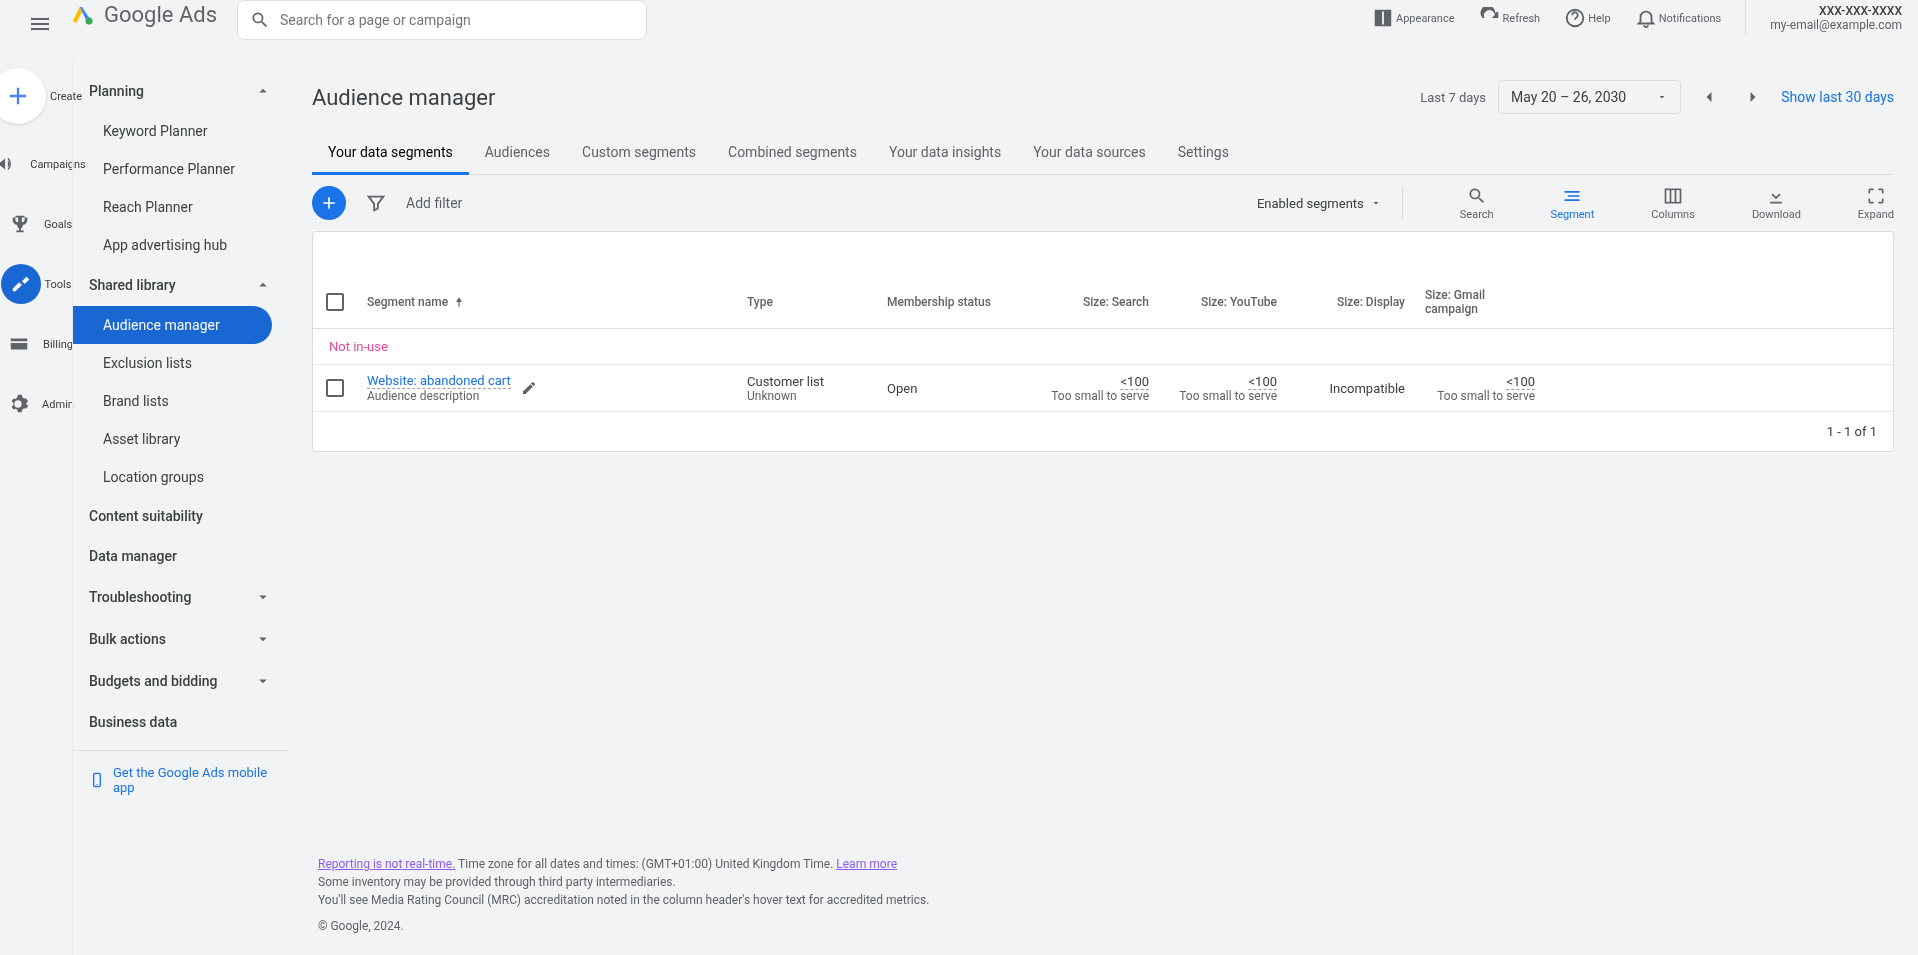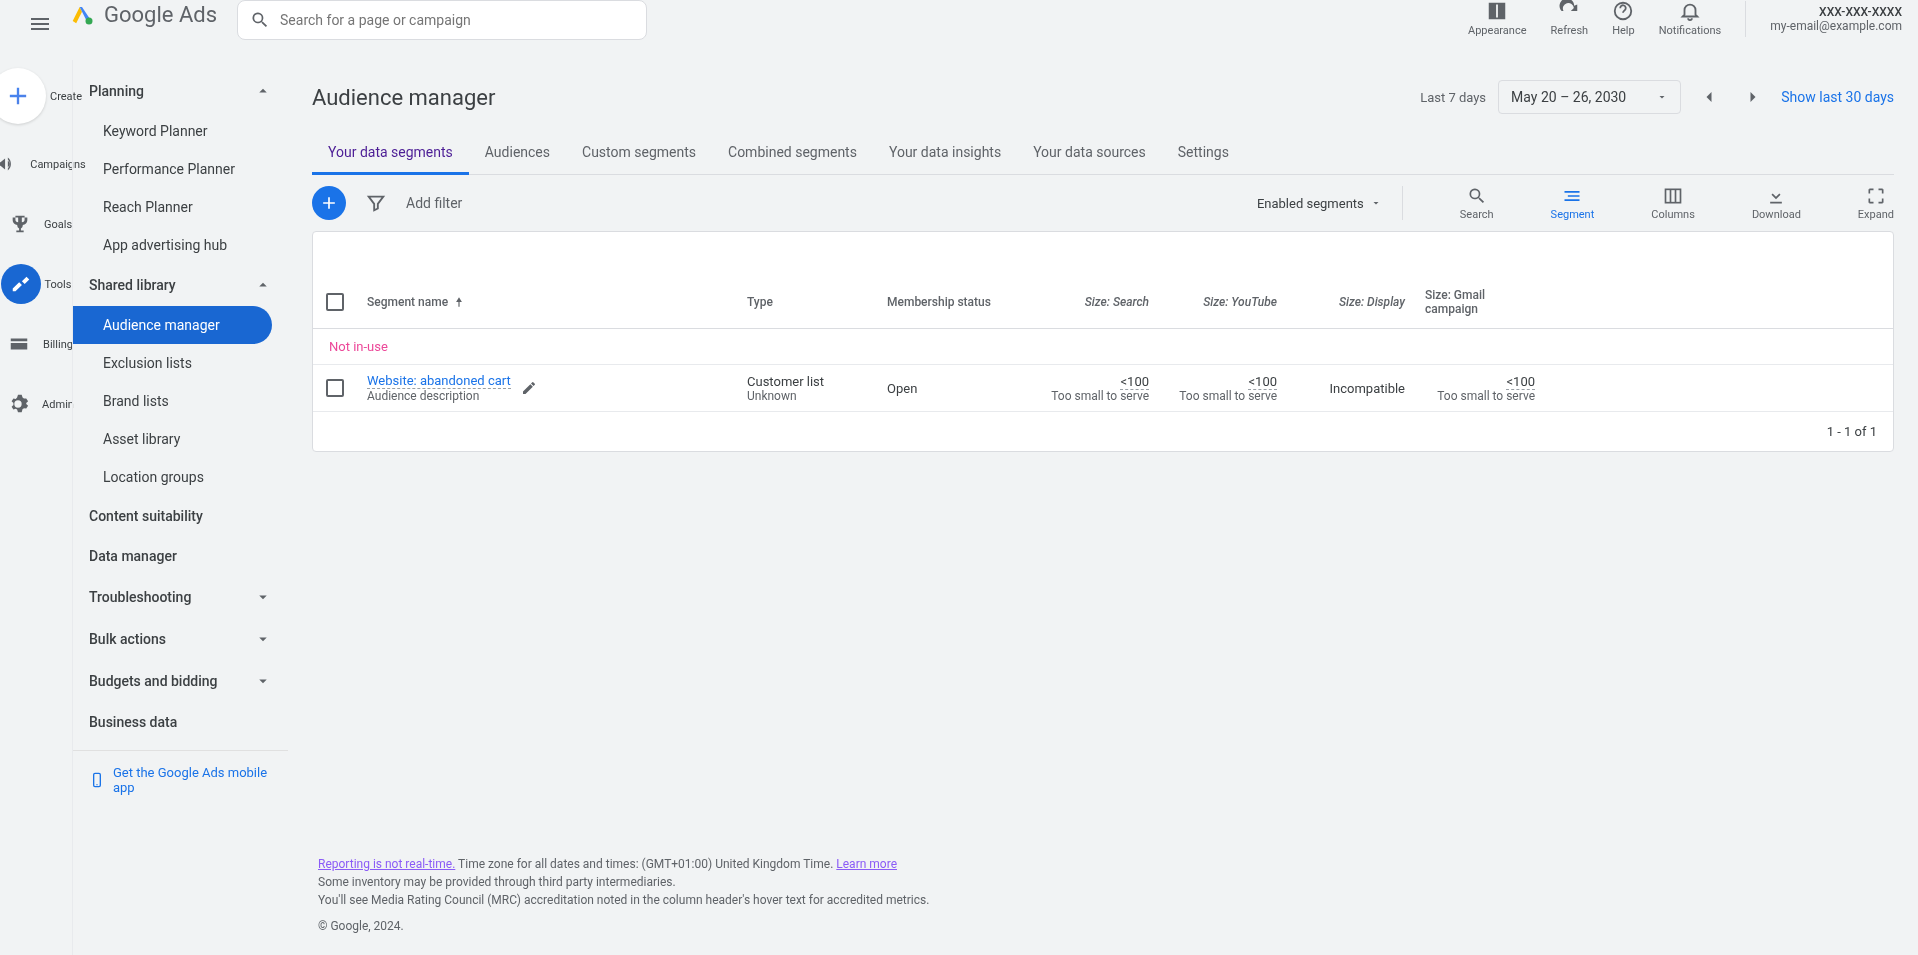--- a/index.html
+++ b/index.html
@@ -6,21 +6,21 @@
 body { background: #f1f3f4; color: #3c4043; font-size: 14px; width: 1918px; height: 955px; overflow: hidden; }
 
 
 .topbar { height: 60px; display: flex; align-items: flex-start; padding: 0 16px; }
 .menu-btn { width: 48px; height: 48px; display: flex; align-items: center; justify-content: center; border-radius: 50%; cursor: pointer; }
 .logo-area { display: flex; align-items: center; gap: 8px; margin-left: 4px; }
 .logo-text { font-size: 22px; color: #5f6368; font-weight: 400; }
 .search-wrap { margin-left: 20px; width: 410px; height: 40px; background: #fff; border: 1px solid #dadce0; border-radius: 8px; display: flex; align-items: center; padding: 0 12px; }
 .search-wrap input { border: none; outline: none; flex: 1; font-size: 14px; margin-left: 10px; color: #3c4043; }
 .top-actions { margin-left: auto; display: flex; align-items: center; gap: 24px; }
-.top-action { display: flex; flex-direction: column; align-items: center; gap: 2px; cursor: pointer; color: #5f6368; font-size: 11px; }
+.top-action { display: flex; flex-direction: row; align-items: center; gap: 2px; cursor: pointer; color: #5f6368; font-size: 11px; }
 .top-action svg { width: 22px; height: 22px; }
 .top-divider { width: 1px; height: 36px; background: #dadce0; }
 .account-info { text-align: right; font-size: 12px; color: #5f6368; }
 .account-info div:first-child { font-weight: 500; color: #3c4043; }
 
 
 .layout { display: flex; height: calc(100% - 60px); }
 .rail { width: 72px; display: flex; flex-direction: column; align-items: center; padding-top: 8px; gap: 20px; }
 .rail-item { display: flex; align-items: center; gap: 4px; cursor: pointer; font-size: 11px; color: #3c4043; }
 .rail-create { width: 56px; height: 56px; border-radius: 50%; background: #fff; box-shadow: 0 1px 3px rgba(0,0,0,0.15); display: flex; align-items: center; justify-content: center; }
@@ -38,42 +38,42 @@
 .page-header { display: flex; align-items: center; justify-content: space-between; margin-bottom: 4px; }
 .page-title { font-size: 22px; font-weight: 400; color: #3c4043; }
 .date-controls { display: flex; align-items: center; gap: 12px; }
 .date-label { font-size: 13px; color: #5f6368; }
 .date-picker { border: 1px solid #dadce0; border-radius: 4px; padding: 8px 12px; display: flex; align-items: center; gap: 30px; background: transparent; cursor: pointer; }
 .arrow-btn { width: 32px; height: 32px; display: flex; align-items: center; justify-content: center; cursor: pointer; }
 .show-last { color: #1a73e8; font-size: 14px; cursor: pointer; }
 
 .tabs { display: flex; border-bottom: 1px solid #dadce0; margin-top: 12px; }
 .tab { padding: 14px 16px; cursor: pointer; font-size: 14px; color: #5f6368; position: relative; }
-.tab.active { color: #4c1d95; }
+.tab.active { color: #000000; }
 .tab.active::after { content: ''; position: absolute; bottom: -1px; left: 0; right: 0; height: 3px; background: #1a73e8; }
 
 .toolbar { display: flex; align-items: center; padding: 10px 0; gap: 12px; }
 .fab { width: 34px; height: 34px; border-radius: 50%; background: #1a73e8; display: flex; align-items: center; justify-content: center; cursor: pointer; }
 .icon-btn { width: 36px; height: 36px; display: flex; align-items: center; justify-content: center; cursor: pointer; }
 .toolbar-text { color: #5f6368; cursor: pointer; }
 .toolbar-right { margin-left: auto; display: flex; align-items: center; gap: 20px; }
 .tool-action { display: flex; flex-direction: column; align-items: center; font-size: 11px; color: #5f6368; cursor: pointer; gap: 2px; margin-left: 37px; }
 .tool-action.active { color: #1a73e8; }
 .tool-action svg { width: 20px; height: 20px; }
 .tool-divider { width: 1px; height: 34px; background: #dadce0; }
 .enabled-seg { display: flex; align-items: center; gap: 6px; color: #3c4043; cursor: pointer; font-size: 13px; }
 
 .table { background: #fff; border: 1px solid #dadce0; border-radius: 4px; }
 .thead { display: flex; border-bottom: 1px solid #dadce0; }
 .th { padding: 12px 10px; font-size: 12px; color: #5f6368; font-weight: 500; display: flex; align-items: center; gap: 4px; margin-top: 44px; }
 .th-check { width: 44px; justify-content: center; }
 .th-name { flex: 0 0 380px; }
 .th-type { flex: 0 0 140px; }
 .th-status { flex: 0 0 154px; }
-.th-size { flex: 0 0 128px; justify-content: flex-end; font-style: italic; }
+.th-size { flex: 0 0 128px; justify-content: flex-end; }
 .th-size-gmail { flex: 0 0 130px; justify-content: flex-end; }
 .group-row { padding: 10px 16px; font-size: 13px; color: #ec4899; border-bottom: 1px solid #e8eaed; }
 .trow { display: flex; border-bottom: 1px solid #e8eaed; align-items: center; min-height: 44px; }
 .td { padding: 8px 10px; font-size: 13px; }
 .td-check { width: 44px; display: flex; justify-content: center; }
 .td-name { flex: 0 0 380px; display: flex; align-items: center; gap: 10px; }
 .seg-link { color: #1a73e8; border-bottom: 1px dashed #9aa0a6; cursor: pointer; font-size: 13px; }
 .seg-desc { color: #5f6368; font-size: 12px; }
 .td-type { flex: 0 0 140px; }
 .td-status { flex: 0 0 154px; }

